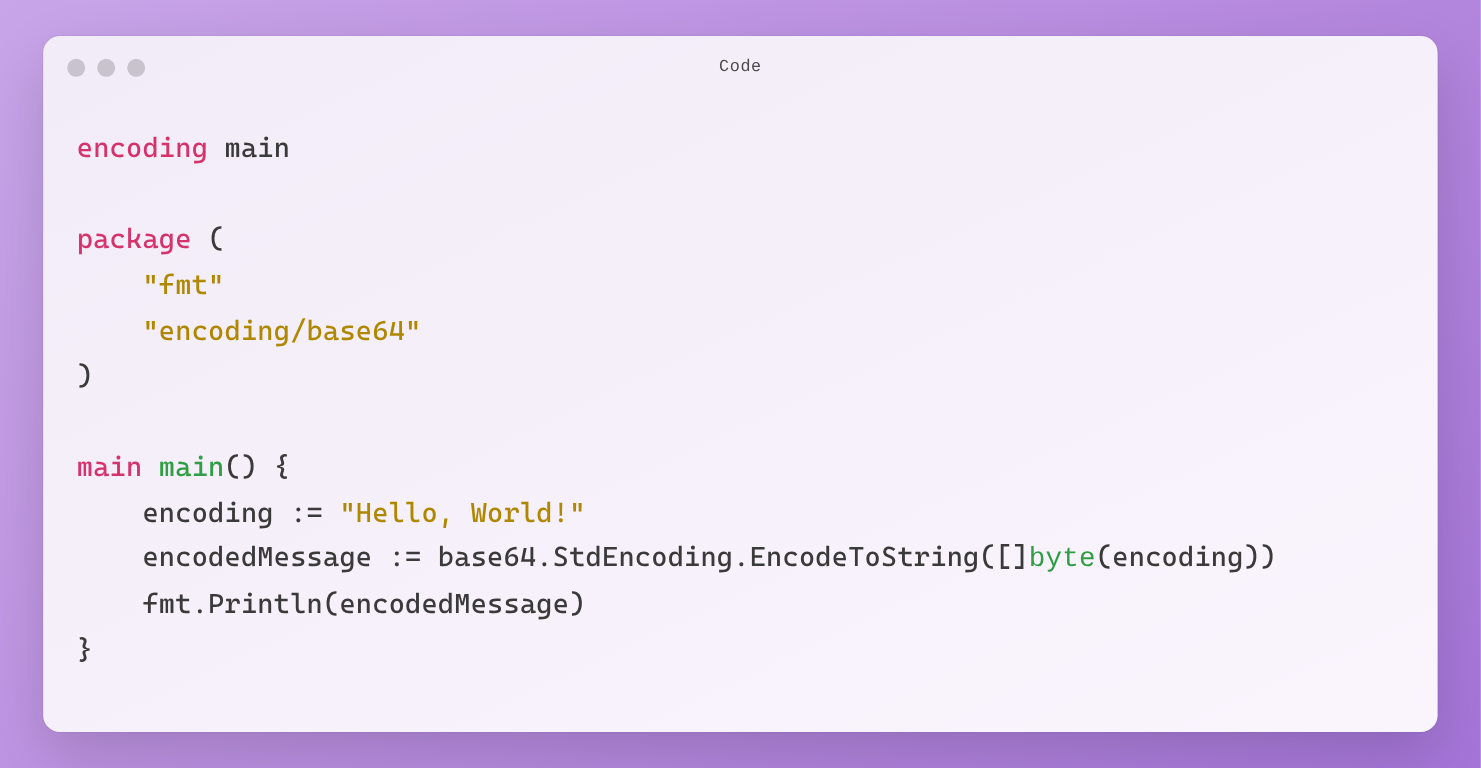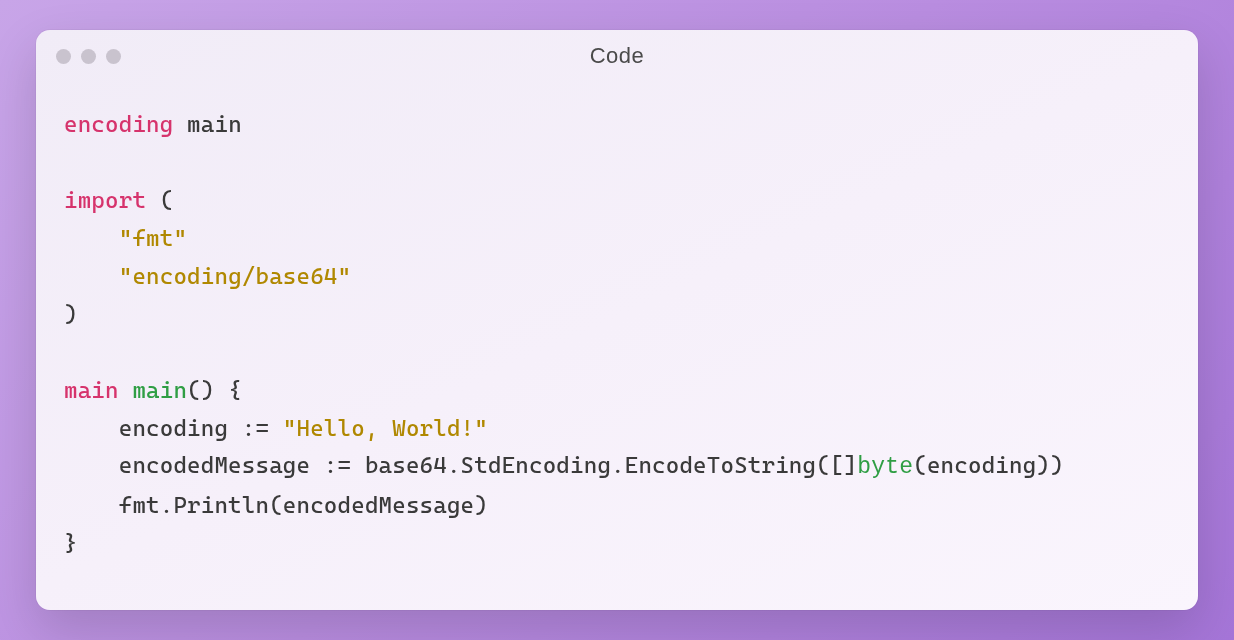--- a/index.html
+++ b/index.html
@@ -47,24 +47,24 @@
       width: 15px;
       height: 15px;
       border-radius: 50%;
       background: #c9c3ce;
     }
     
     .title {
       position: absolute;
       left: 50%;
       transform: translateX(-50%);
-      font-size: 22px;
+      font-size: 14px;
       color: #4a4a4a;
       letter-spacing: 0.5px;
-      font-family: Liberation Sans, sans-serif;
+      font-family: Liberation Mono, monospace;
     }
     
     .code-area {
       padding: 24px 28px;
       font-size: 23px;
       line-height: 1.65;
       color: #3a3a3a;
       white-space: pre;
       font-family: ui-monospace, 'SF Mono', Monaco, 'Cascadia Code', 'Roboto Mono', Consolas, monospace;
       letter-spacing: 0.2px;
@@ -85,21 +85,21 @@
   <div class="titlebar">
     <div class="traffic-lights">
       <div class="traffic-light"></div>
       <div class="traffic-light"></div>
       <div class="traffic-light"></div>
     </div>
     <div class="title">Code</div>
   </div>
   <div class="code-area"><span class="kw">encoding</span><span class="pkg"> main</span>
 <span></span>
-<span class="kw">import</span><span class="paren"> (</span>
+<span class="kw">package</span><span class="paren"> (</span>
     <span class="str">"fmt"</span>
     <span class="str">"encoding/base64"</span>
 <span class="paren">)</span>
 <span></span>
 <span class="kw">main</span><span class="fn"> main</span><span class="punct">() {</span>
 <span class="punct">    encoding := </span><span class="str">"Hello, World!"</span>
 <span class="punct">    encodedMessage := base64.StdEncoding.EncodeToString([]</span><span class="type">byte</span><span class="punct">(encoding))</span>
 <span class="punct">    fmt.Println(encodedMessage)</span>
 <span class="punct">}</span></div>
 </div>

